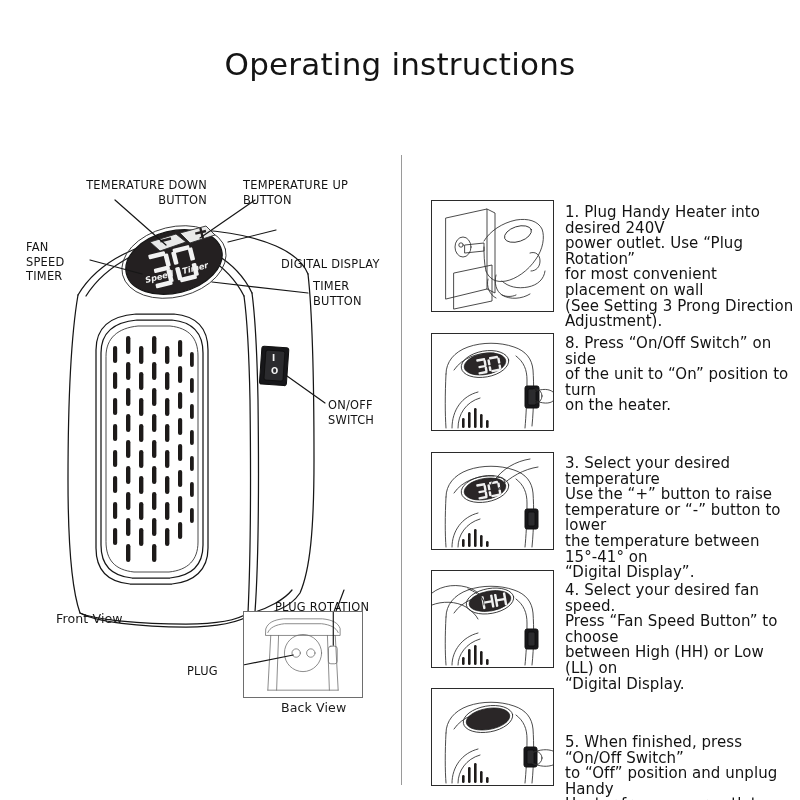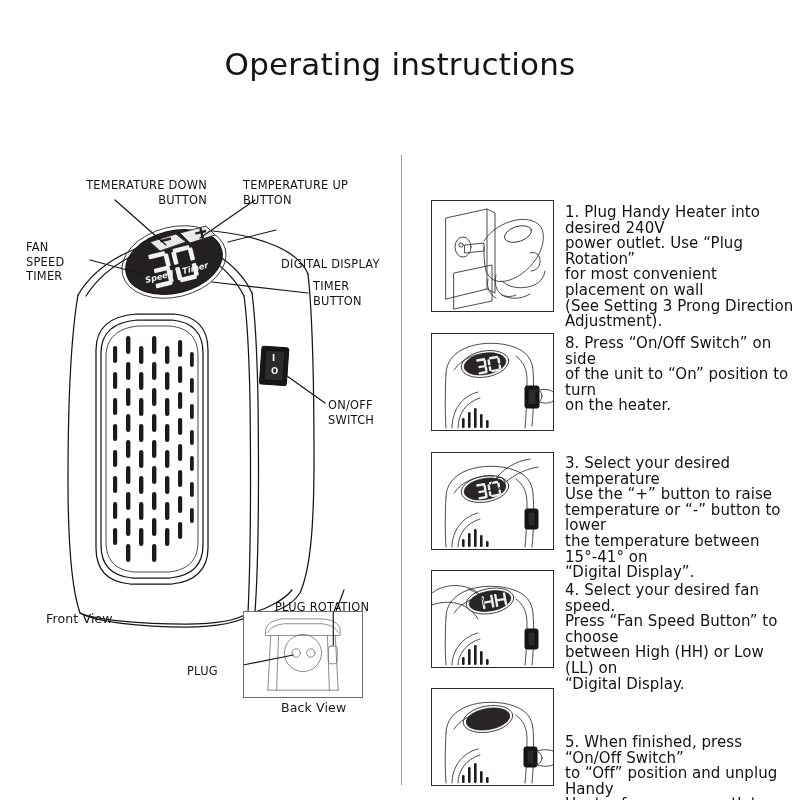--- a/index.html
+++ b/index.html
@@ -67,21 +67,21 @@
   .lbl-plugrot   { left: 275px; top: 600px; width: 125px; }
   .lbl-plug      { left: 187px; top: 664px; width: 60px; }
 
   .viewlabel {
     position: absolute;
     font-size: 12.6px;
     color: #1a1a1a;
     font-family: "DejaVu Sans", sans-serif;
     letter-spacing: 0.1px;
   }
-  .lbl-front { left: 46px;  top: 611px; text-align: right; }
+  .lbl-front { left: 56px;  top: 611px; text-align: right; }
   .lbl-back  { left: 281px; top: 700px; }
 
   
   .steptext {
     position: absolute;
     font-size: 15px;
     line-height: 15.6px;
     color: #131313;
     font-family: "DejaVu Sans", sans-serif;
     letter-spacing: 0.05px;

